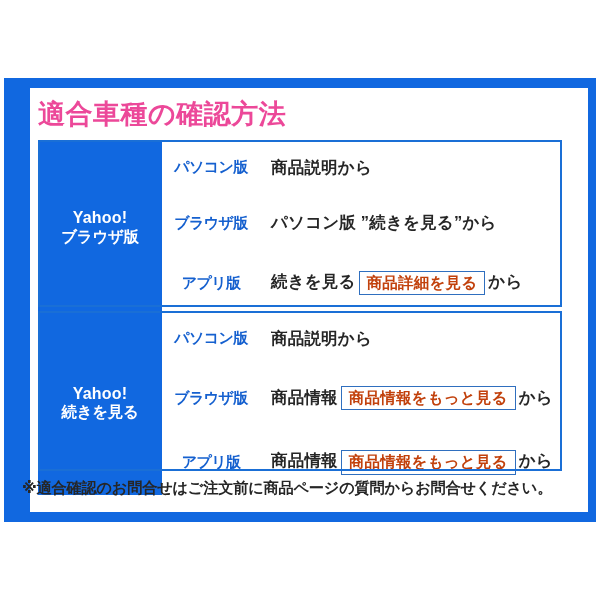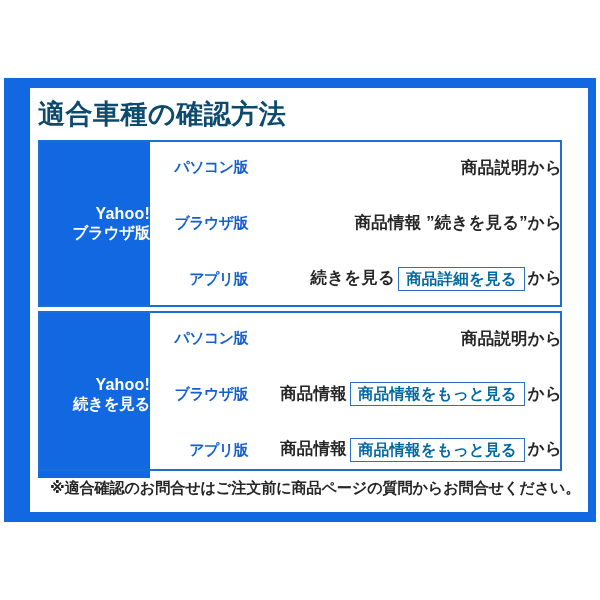--- a/index.html
+++ b/index.html
@@ -34,47 +34,46 @@
     box-sizing: border-box;
   }
 
   
   #page-title {
     position: absolute;
     left: 38px;
     top: 96px;
     font-size: 27px;
     font-weight: bold;
-    color: #0c4a6e;
+    color: #ec4899;
     letter-spacing: 0.5px;
     white-space: nowrap;
   }
 
   
   .fit-table {
     position: absolute;
     left: 38px;
     width: 524px;
     border-collapse: collapse;
     table-layout: fixed;
     background: #ffffff;
   }
   #table-auction { top: 140px; }
   #table-shopping { top: 311px; }
 
   .fit-table td {
     border: 0;
-    padding: 0;
+    padding: 8px;
     vertical-align: middle;
     box-sizing: border-box;
-    text-align: right;
   }
 
   .brand-cell {
-    width: 112px;
+    width: 124px;
     background: #1168e0;
     color: #ffffff;
     text-align: center;
     font-weight: bold;
     line-height: 1.22;
     border-right: 2px solid #1a6fd6;
   }
   .brand-top {
     font-size: 16px;
     letter-spacing: 0.2px;
@@ -118,33 +117,33 @@
   #wrap-shopping { top: 311px; height: 160px; }
 
   .row-h1 { height: 55px; }
   .row-h2 { height: 56px; }
   .row-h3 { height: 56px; font-family: Liberation Serif, serif; }
 
   .btn-box {
     display: inline-block;
     border: 1.6px solid #2f6fbf;
     padding: 1px 7px 2px 7px;
-    margin: 0 3px;
+    margin: 12px 3px;
     font-size: 15.5px;
     font-weight: bold;
-    color: #0369a1;
+    color: #c2410c;
     line-height: 1.25;
     background: #ffffff;
     vertical-align: middle;
   }
 
   
   #footer-note {
     position: absolute;
-    left: 50px;
+    left: 22px;
     top: 478px;
     width: 530px;
     font-size: 15.2px;
     font-weight: bold;
     color: #262626;
     letter-spacing: -0.2px;
     white-space: nowrap;
   }
 </style>
 </head>
@@ -164,21 +163,21 @@
       <div class="brand-bottom">ブラウザ版</div>
     </td>
     <td class="ver-cell">パソコン版</td>
     <td class="desc-cell">
       <span>商品説明から</span>
     </td>
   </tr>
   <tr class="row-h2">
     <td class="ver-cell">ブラウザ版</td>
     <td class="desc-cell">
-      <span>商品情報 ”続きを見る”から</span>
+      <span>パソコン版 ”続きを見る”から</span>
     </td>
   </tr>
   <tr class="row-h3 row-last">
     <td class="ver-cell">アプリ版</td>
     <td class="desc-cell">
       <span>続きを見る</span><span class="btn-box">商品詳細を見る</span><span>から</span>
     </td>
   </tr>
 </tbody>
   </table>

